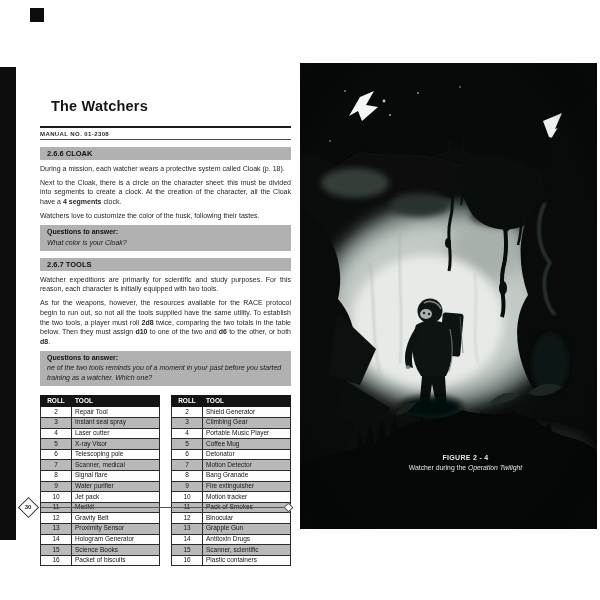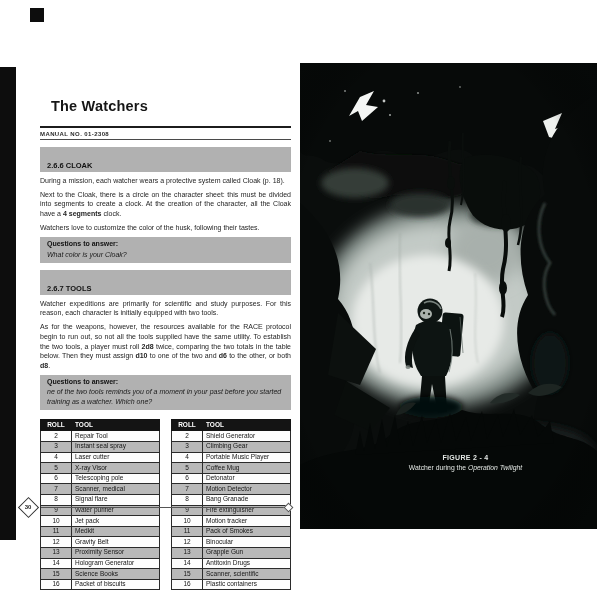--- a/index.html
+++ b/index.html
@@ -11,21 +11,21 @@
   .corner-square{position:absolute;left:30px;top:8px;width:14px;height:14px;background:#0d0d0d;}
   .side-strip{position:absolute;left:0;top:67px;width:16px;height:473px;background:#0d0d0d;}
 
   .left-page{position:absolute;left:40px;top:88px;width:251px;}
 
   .page-title{font-size:14.5px;font-weight:bold;margin:11px;line-height:1.1;letter-spacing:.2px;color:#161616;}
   .title-rule{height:0;border-top:2px solid #1c1c1c;margin:3px 0 2px;}
   .manual-no{font-size:6px;font-weight:bold;letter-spacing:.4px;color:#2a2a2a;padding:1px 0 2px;border-bottom:1px solid #4a4a4a;}
 
   .section-bar{background:var(--section_bar_bg,#b1b1b1);font-size:7.5px;font-weight:bold;
-    padding:14px 4px 2px 7px;margin:7px 0 4px;color:#111;}
+    padding:2px 4px 2px 7px;margin:7px 0 4px;color:#111;}
   .body-p{font-size:7px;line-height:1.36;text-align:justify;margin:0 0 4.5px;}
   .b{font-weight:bold;}
 
   .qbox{background:var(--questions_bg,#b1b1b1);padding:3px 7px 4px;margin:2px 0 5px;}
   .qbox .qlabel{font-weight:bold;font-size:7px;margin-bottom:2.5px;color:#111;}
   .qbox .qtext{font-style:italic;font-size:7px;line-height:1.35;color:#1b1b1b;}
 
   .tables-row{display:flex;gap:11px;margin-top:9px;}
   table.roll-table{border-collapse:collapse;width:121px;font-size:6.5px;table-layout:fixed;}
   table.roll-table th{background:var(--table_header_bg,#141414);color:#fff;font-weight:bold;

